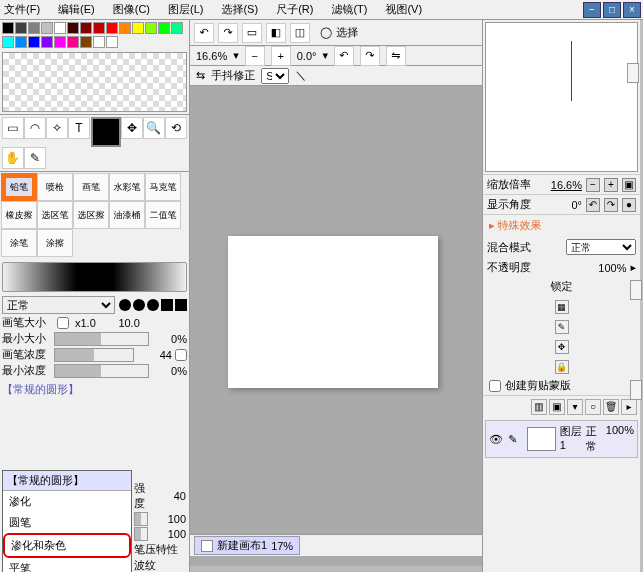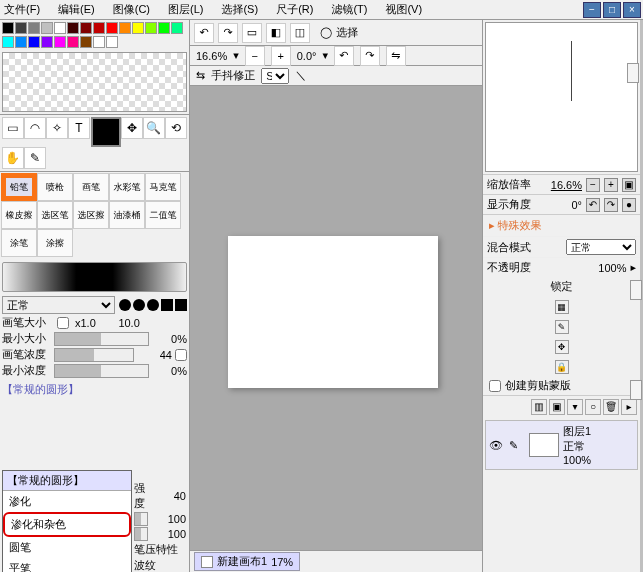--- a/index.html
+++ b/index.html
@@ -41,21 +41,21 @@
 .submenu .item { padding: 3px 6px; font-size: 11px; cursor: pointer; border-radius: 6px; }
 .submenu .item.hl { border: 2px solid #d00; }
 
 .mid-col { position: absolute; left: 190px; top: 20px; width: 292px; height: 552px; background: #bbb; }
 .toolbar2 { height: 26px; background: #f0f0f0; border-bottom: 1px solid #999; display: flex; align-items: center; padding: 0 4px; gap: 4px; }
 .tb-btn { width: 20px; height: 20px; border: 1px solid #ccc; background: #fff; display: flex; align-items: center; justify-content: center; font-size: 11px; }
 .zoom-row { height: 20px; background: #f0f0f0; display: flex; align-items: center; padding: 0 6px; gap: 6px; font-size: 11px; border-bottom: 1px solid #999; }
 .stab-row { height: 20px; background: #f0f0f0; display: flex; align-items: center; padding: 0 6px; gap: 6px; font-size: 11px; border-bottom: 1px solid #999; }
 .canvas-area { position: relative; width: 100%; height: 480px; background: #aaa; }
 .canvas { position: absolute; left: 38px; top: 150px; width: 210px; height: 152px; background: #fff; box-shadow: 2px 2px 6px rgba(0,0,0,0.3); }
-.doc-tab { position: absolute; left: 0; bottom: 0; width: 100%; height: 22px; background: #f0f0f0; border-top: 1px solid #999; display: flex; align-items: center; padding: 0 4px; font-size: 11px; }
+.doc-tab { position: absolute; left: 0; bottom: 16px; width: 100%; height: 22px; background: #f0f0f0; border-top: 1px solid #999; display: flex; align-items: center; padding: 0 4px; font-size: 11px; }
 .doc-tab .tab { background: #d8d8ff; border: 1px solid #99a; padding: 1px 6px; display: flex; align-items: center; gap: 4px; }
 .tab-icon { width: 12px; height: 12px; background: #fff; border: 1px solid #888; }
 
 .right-col { position: absolute; left: 482px; top: 20px; width: 158px; height: 552px; background: #f0f0f0; border-left: 1px solid #999; }
 .nav-win { height: 150px; margin: 2px; background: #fff; border: 1px solid #999; position: relative; }
 .nav-line { position: absolute; left: 56%; top: 18px; width: 1px; height: 60px; background: #444; }
 
 .zoom-ctrl { display: flex; align-items: center; padding: 2px 4px; gap: 4px; border-top: 1px solid #ccc; }
 .zoom-ctrl .lbl { flex: 1; font-size: 11px; }
 .zoom-ctrl .sm { width: 14px; height: 14px; background: #ddd; border: 1px solid #888; text-align: center; line-height: 12px; font-size: 10px; }
@@ -73,21 +73,21 @@
 
 .cb-row { display: flex; align-items: center; padding: 2px 6px; gap: 4px; }
 .cb-row input { width: 12px; height: 12px; }
 
 .layer-tools { display: flex; gap: 2px; padding: 3px; justify-content: flex-end; border-top: 1px solid #ccc; }
 .lt { width: 16px; height: 16px; border: 1px solid #aaa; background: #eee; text-align: center; line-height: 14px; font-size: 10px; }
 
 .layer-item { display: flex; align-items: center; padding: 3px; margin: 2px; border: 1px solid #bbb; background: #e8e8f8; gap: 4px; }
 .layer-vis { width: 16px; height: 12px; }
 .layer-thumb { width: 30px; height: 24px; background: #fff; border: 1px solid #888; }
-.layer-info { display: flex; flex-direction: column; font-size: 10px; }
+.layer-info { display: flex; flex-direction: row; font-size: 10px; }
 
 .side-flag { position: absolute; right: -2px; width: 12px; height: 20px; background: #f4f4f4; border: 1px solid #999; }
 </style>
 </head>
 <body>
 
 <div class="menubar">
   <span>文件(F)</span>
   <span>编辑(E)</span>
   <span>图像(C)</span>
@@ -195,22 +195,22 @@
       <span class="val">0%</span>
     </div>
 
   <div class="param" style="margin-top:4px;color:#55b">
       <span>【常规的圆形】</span>
     </div>
 
   <div class="submenu">
     <div class="hdr">【常规的圆形】</div>
     <div class="item">渗化</div>
+    <div class="item">圆笔</div>
     <div class="item hl">渗化和杂色</div>
-    <div class="item">圆笔</div>
     <div class="item">平笔</div>
   </div>
 
   <div style="position:absolute;top:460px;left:132px;width:56px">
     <div class="param">
         <span class="lbl" style="width:26px">强度</span>
         <span class="val">40</span>
       </div>
     <div class="param">
         <div class="bar"></div>

